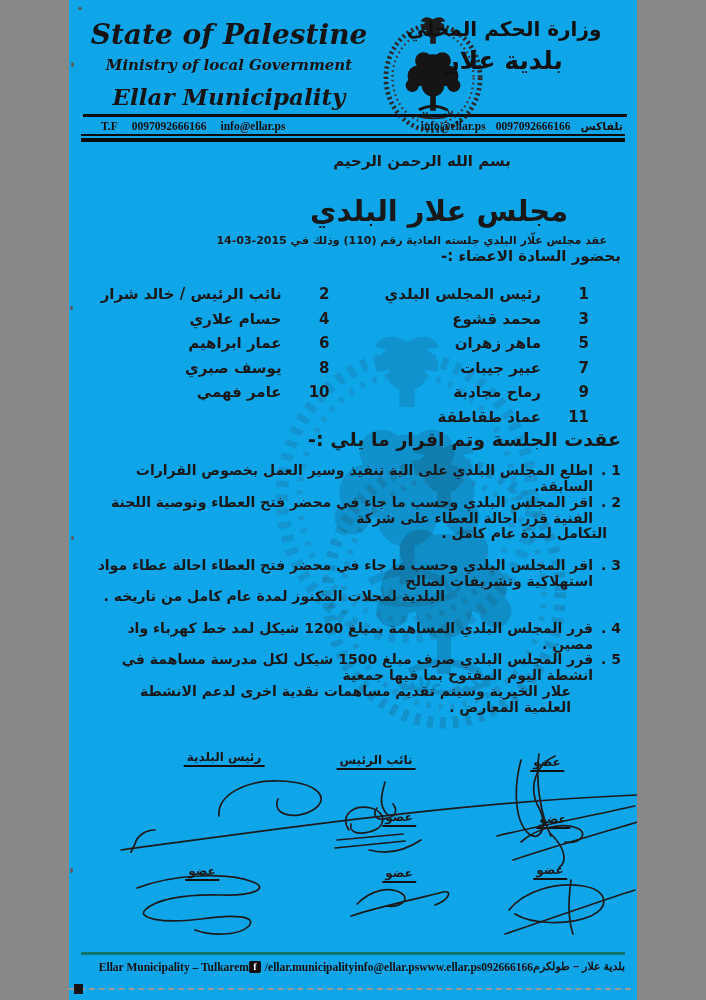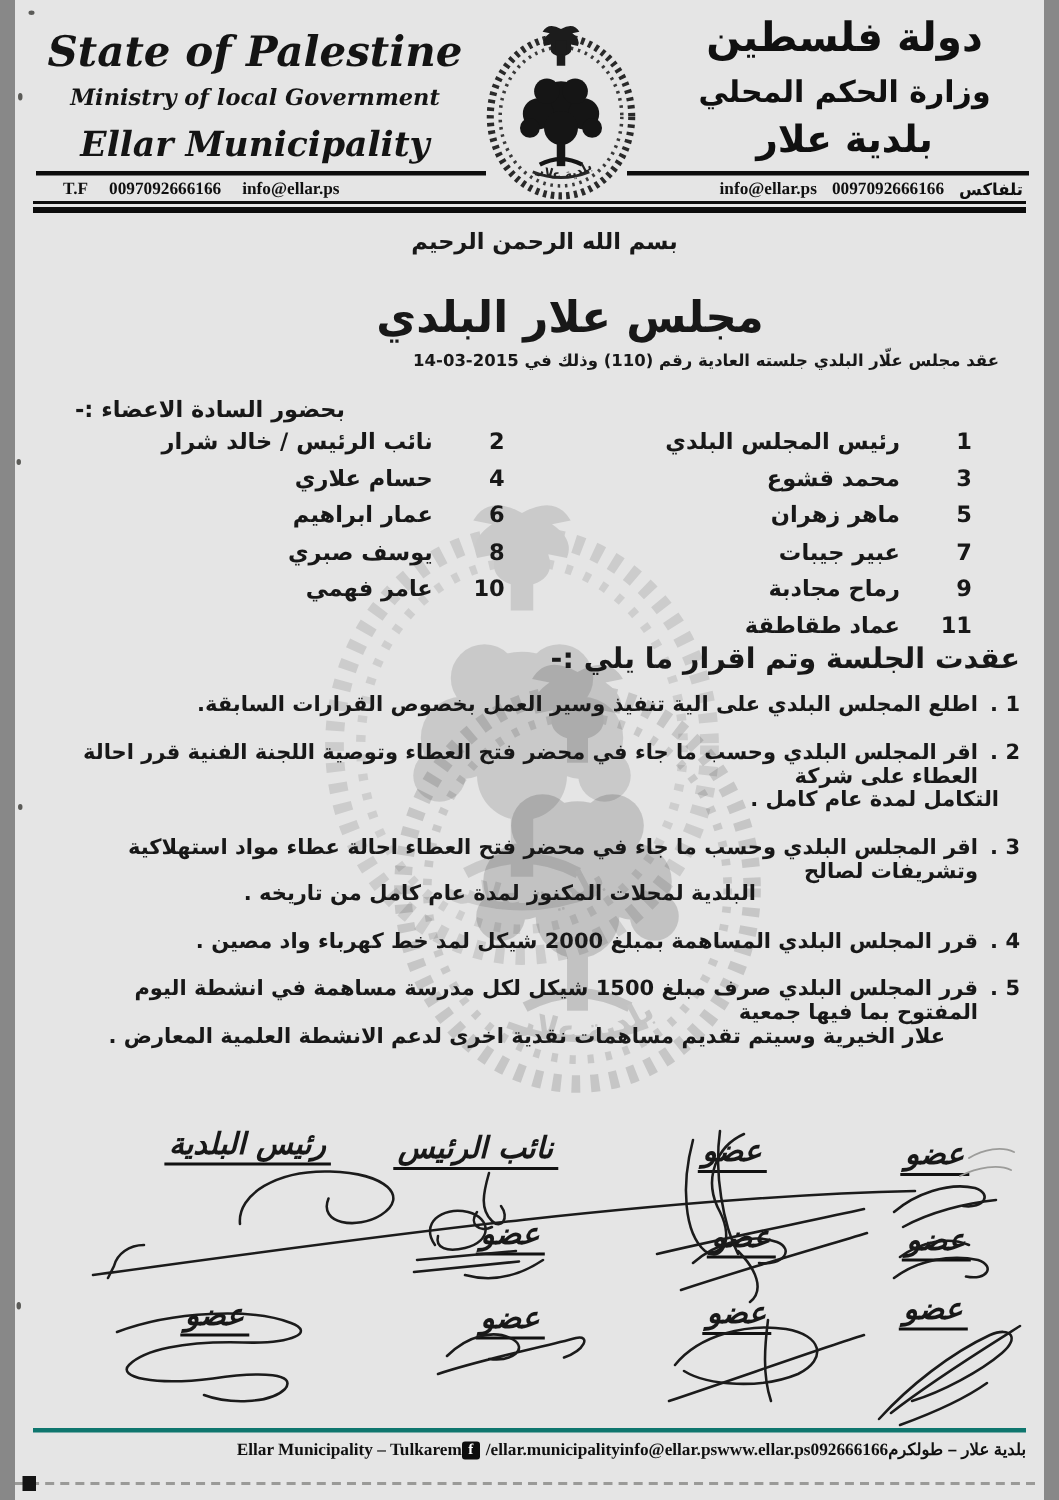--- a/index.html
+++ b/index.html
@@ -1,16 +1,16 @@
 <!DOCTYPE html>
 <html lang="ar"><head>
 <meta charset="utf-8">
 <style>
   html,body{margin:0;padding:0;background:#888;}
-  .page{position:relative;width:686px;height:1000px;margin:0 auto;background:#e5e5e5;
+  .page{position:relative;width:568px;height:1000px;margin:0 auto;background:#0ea5e9;
         font-family:"DejaVu Sans",sans-serif;color:#181818;overflow:hidden;}
   
   .hdr-en{position:absolute;left:12px;top:20px;width:296px;text-align:center;
           font-family:"DejaVu Serif",serif;font-style:italic;font-weight:bold;color:#141414;}
   .hdr-en .l1{font-size:28px;line-height:30px;}
   .hdr-en .l2{font-size:15px;line-height:17px;margin-top:7px;}
   .hdr-en .l3{font-size:23px;line-height:25px;margin-top:10px;}
   .hdr-en-contact{position:absolute;left:14px;top:114px;width:300px;border-top:3px solid #0d0d0d;
           padding-top:3px;font-family:"Liberation Serif",serif;font-weight:bold;font-size:11.5px;
           display:flex;gap:14px;justify-content:flex-start;padding-left:18px;box-sizing:border-box;color:#101010;}
@@ -25,38 +25,38 @@
   .seal{position:absolute;left:292px;top:8px;width:144px;height:132px;}
   .band{position:absolute;left:12px;right:12px;top:134px;}
   .band .t{height:2px;background:#0c0c0c;}
   .band .b{height:4px;background:#0c0c0c;margin-top:2px;}
   
   .wm{position:absolute;opacity:.13;filter:blur(.4px);pointer-events:none;}
   
   .basmala{position:absolute;top:152px;left:0;width:706px;text-align:center;font-size:15px;font-weight:bold;direction:rtl;}
   .doc-title{position:absolute;top:194px;left:40px;width:660px;text-align:center;font-size:29px;font-weight:bold;direction:rtl;}
   .intro{position:absolute;top:234px;right:30px;left:40px;direction:rtl;text-align:right;font-size:11px;font-weight:bold;}
-  .att-head{position:absolute;top:264px;right:16px;left:40px;direction:rtl;text-align:left;font-size:15px;font-weight:bold;}
+  .att-head{position:absolute;top:247px;right:16px;left:40px;direction:rtl;text-align:right;font-size:15px;font-weight:bold;}
   .attendees{position:absolute;top:285px;right:48px;left:70px;direction:rtl;
              display:grid;grid-template-columns:1fr 1fr;column-gap:55px;font-size:15px;font-weight:bold;}
   .att{display:flex;direction:rtl;height:24.5px;align-items:flex-start;}
   .att .n{width:24px;flex:none;}
   .att .nm{margin-right:24px;white-space:nowrap;}
   .res-head{position:absolute;top:428px;right:16px;left:40px;direction:rtl;text-align:right;font-size:19px;font-weight:bold;}
   .items{position:absolute;top:462px;right:16px;left:26px;direction:rtl;font-size:14px;font-weight:bold;}
   .iline{display:flex;direction:rtl;height:31.5px;align-items:flex-start;}
   .iline .n{flex:none;margin-left:8px;white-space:pre;}
   .cline{height:31.5px;text-align:right;direction:rtl;}
   .c2{padding-left:0;padding-right:14px;}
   .c3{padding-right:176px;}
   .c5{padding-right:50px;}
   
   .sigs{position:absolute;top:738px;left:0;width:706px;height:218px;}
-  .sig-label{position:absolute;transform:translateX(-50%);font-size:20px;font-weight:bold;
-             border-bottom:2.5px solid #111;padding:0 3px 1px 3px;direction:rtl;white-space:nowrap;font-style:italic;}
+  .sig-label{position:absolute;transform:translateX(-50%);font-size:12px;font-weight:bold;
+             border-bottom:2.5px solid #111;padding:0 3px 1px 3px;direction:rtl;white-space:nowrap;}
   .sigs svg{position:absolute;left:0;top:0;}
   
   .footer{position:absolute;left:12px;right:12px;top:952px;border-top:3px solid #0f766e;padding-top:5px;
           display:flex;align-items:center;justify-content:flex-end;
           font-family:"Liberation Serif",serif;font-weight:bold;font-size:11.5px;color:#101010;}
   .footer .ar{font-family:Liberation Sans, sans-serif;font-size:11px;direction:rtl;}
   .fb-group{display:flex;align-items:center;gap:4px;}
   .fb-icon{width:12px;height:12px;background:#0d0d0d;color:#fff;border-radius:2px;
            font-family:"Liberation Serif",serif;font-size:10px;line-height:12px;text-align:center;display:inline-block;}
   .fb-icon::before{content:"f";}
@@ -103,21 +103,20 @@
       <path d="M45,108 q15,-8 30,0" fill="none" stroke="#151515" stroke-width="3"></path>
       <path d="M40,113 q20,8 40,0" fill="none" stroke="#2a2a2a" stroke-width="2"></path>
       <path id="sealArc" d="M18,92 q42,52 84,0" fill="none" stroke="none"></path>
       <text font-size="9" font-weight="bold" fill="#222" font-family="DejaVu Sans, sans-serif">
         <textPath href="#sealArc" startOffset="32%">بلدية علار</textPath>
       </text>
     </g>
   </svg>
 
   <div class="hdr-ar">
-    <div class="l1">دولة فلسطين</div>
     <div class="l2">وزارة الحكم المحلي</div>
     <div class="l3">بلدية علار</div>
   </div>
 
   <div class="hdr-ar-contact">
     <span>تلفاكس</span>
     <span class="en">0097092666166</span>
     <span class="en">info@ellar.ps</span>
   </div>
 
@@ -197,21 +196,21 @@
         <span>اقر المجلس البلدي وحسب ما جاء في محضر فتح العطاء وتوصية اللجنة الفنية قرر احالة العطاء على شركة</span>
       </div>
     <div class="cline c2">التكامل لمدة عام كامل .</div>
     <div class="iline">
         <span class="n">3 .</span>
         <span>اقر المجلس البلدي وحسب ما جاء في محضر فتح العطاء احالة عطاء مواد استهلاكية وتشريفات لصالح</span>
       </div>
     <div class="cline c3">البلدية لمحلات المكنوز لمدة عام كامل من تاريخه .</div>
     <div class="iline">
         <span class="n">4 .</span>
-        <span>قرر المجلس البلدي المساهمة بمبلغ 2000 شيكل لمد خط كهرباء واد مصين .</span>
+        <span>قرر المجلس البلدي المساهمة بمبلغ 1200 شيكل لمد خط كهرباء واد مصين .</span>
       </div>
     <div class="iline">
         <span class="n">5 .</span>
         <span>قرر المجلس البلدي صرف مبلغ 1500 شيكل لكل مدرسة مساهمة في انشطة اليوم المفتوح بما فيها جمعية</span>
       </div>
     <div class="cline c5">علار الخيرية وسيتم تقديم مساهمات نقدية اخرى لدعم الانشطة العلمية المعارض .</div>
   </div>
 
   <div class="sigs">
     <span class="sig-label" style="left:155px;top:12px;">رئيس البلدية</span>

